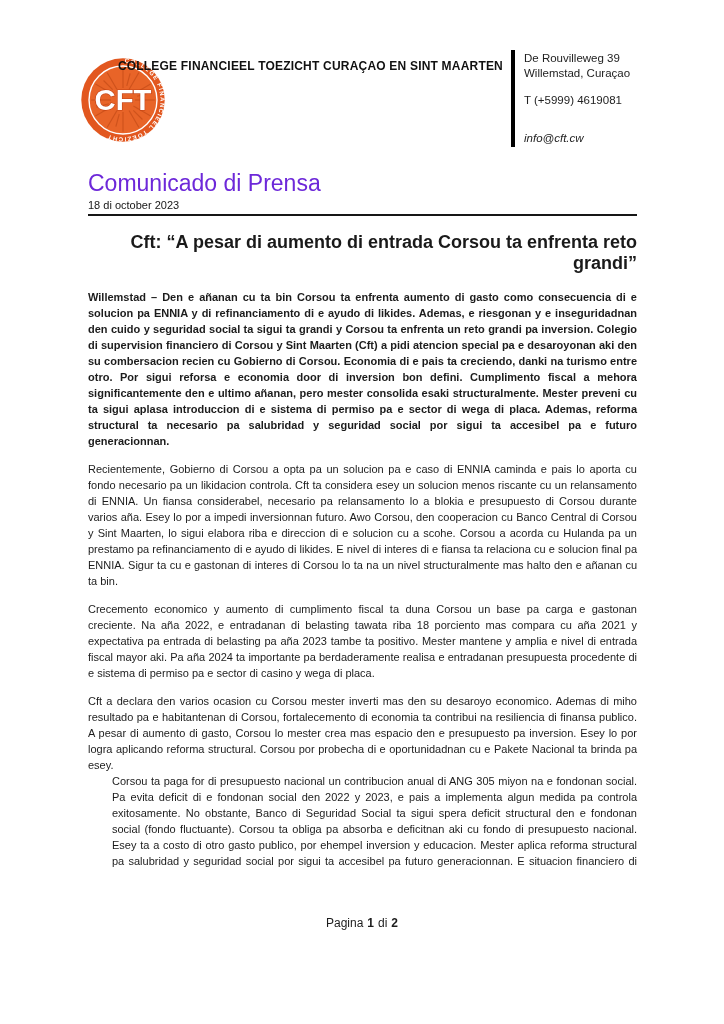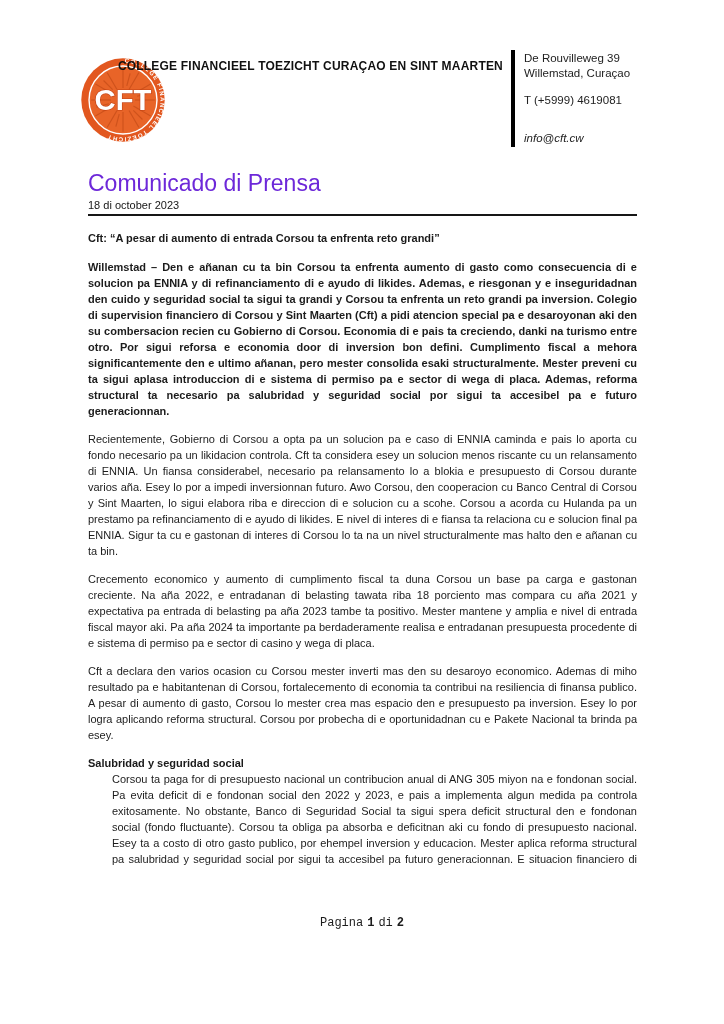--- a/index.html
+++ b/index.html
@@ -26,36 +26,36 @@
     font-size: 11.5px; line-height: 14.5px; color: #222;
   }
   .contact .phone { margin-top: 13px; }
   .contact .email { margin-top: 23px; font-style: italic; }
 
   
   .content { position: absolute; left: 88px; top: 170px; width: 549px; }
   .doc-title { font-size: 23px; font-weight: 400; margin: 0; color: #6d28d9; }
   .doc-date  { font-size: 11px; margin-top: 2px; color: #161616; }
   .rule { border: 0; border-top: 2px solid #161616; margin: 3px 0 0 0; }
-  .headline { font-size: 11px; font-weight: bold; margin: 16px 0 0 0; }
+  .headline { font-size: 18px; font-weight: bold; margin: 16px 0 0 0; text-align: right; }
 
   p.body {
     font-size: 11px; line-height: 16px;
     text-align: justify; margin: 12px 0 0 0; color: #1c1c1c;
   }
   p.lead { font-weight: bold; margin-top: 15px; }
   h3.section { font-size: 11px; line-height: 16px; margin: 12px 0 0 0; font-weight: bold; }
   p.section-body { margin-top: 0; margin-left: 24px; }
   p.cut { text-align-last: justify; }
 
   
   .footer {
     position: absolute; left: 0; top: 916px; width: 100%;
     display: flex; justify-content: center; gap: 4px;
-    font-size: 12px; color: #1c1c1c; font-family: Liberation Mono, monospace;
+    font-size: 12px; color: #1c1c1c;
   }
   .footer .b { font-weight: bold; }
 </style>
 </head>
 <body>
 
 <div class="page">
 
   <svg class="logo" viewBox="0 0 100 100" xmlns="http://www.w3.org/2000/svg" aria-hidden="true">
     <circle cx="50" cy="50" r="48.5" fill="#e2571f"></circle>
@@ -106,21 +106,20 @@
     <hr class="rule">
 
     <h2 class="headline">Cft: “A pesar di aumento di entrada Corsou ta enfrenta reto grandi”</h2>
 
     <p class="body lead">Willemstad – Den e añanan cu ta bin Corsou ta enfrenta aumento di gasto como consecuencia di e solucion pa ENNIA y di refinanciamento di e ayudo di likides. Ademas, e riesgonan y e inseguridadnan den cuido y seguridad social ta sigui ta grandi y Corsou ta enfrenta un reto grandi pa inversion. Colegio di supervision financiero di Corsou y Sint Maarten (Cft) a pidi atencion special pa e desaroyonan aki den su combersacion recien cu Gobierno di Corsou. Economia di e pais ta creciendo, danki na turismo entre otro. Por sigui reforsa e economia door di inversion bon defini. Cumplimento fiscal a mehora significantemente den e ultimo añanan, pero mester consolida esaki structuralmente. Mester preveni cu ta sigui aplasa introduccion di e sistema di permiso pa e sector di wega di placa. Ademas, reforma structural ta necesario pa salubridad y seguridad social por sigui ta accesibel pa e futuro generacionnan.</p>
 
     <p class="body">Recientemente, Gobierno di Corsou a opta pa un solucion pa e caso di ENNIA caminda e pais lo aporta cu fondo necesario pa un likidacion controla. Cft ta considera esey un solucion menos riscante cu un relansamento di ENNIA. Un fiansa considerabel, necesario pa relansamento lo a blokia e presupuesto di Corsou durante varios aña. Esey lo por a impedi inversionnan futuro. Awo Corsou, den cooperacion cu Banco Central di Corsou y Sint Maarten, lo sigui elabora riba e direccion di e solucion cu a scohe. Corsou a acorda cu Hulanda pa un prestamo pa refinanciamento di e ayudo di likides. E nivel di interes di e fiansa ta relaciona cu e solucion final pa ENNIA. Sigur ta cu e gastonan di interes di Corsou lo ta na un nivel structuralmente mas halto den e añanan cu ta bin.</p>
     <p class="body">Crecemento economico y aumento di cumplimento fiscal ta duna Corsou un base pa carga e gastonan creciente. Na aña 2022, e entradanan di belasting tawata riba 18 porciento mas compara cu aña 2021 y expectativa pa entrada di belasting pa aña 2023 tambe ta positivo. Mester mantene y amplia e nivel di entrada fiscal mayor aki. Pa aña 2024 ta importante pa berdaderamente realisa e entradanan presupuesta procedente di e sistema di permiso pa e sector di casino y wega di placa.</p>
     <p class="body">Cft a declara den varios ocasion cu Corsou mester inverti mas den su desaroyo economico. Ademas di miho resultado pa e habitantenan di Corsou, fortalecemento di economia ta contribui na resiliencia di finansa publico. A pesar di aumento di gasto, Corsou lo mester crea mas espacio den e presupuesto pa inversion. Esey lo por logra aplicando reforma structural. Corsou por probecha di e oportunidadnan cu e Pakete Nacional ta brinda pa esey.</p>
 
-    <h3 class="section">Salubridad y seguridad social</h3>
     <p class="body section-body cut">Corsou ta paga for di presupuesto nacional un contribucion anual di ANG 305 miyon na e fondonan social. Pa evita deficit di e fondonan social den 2022 y 2023, e pais a implementa algun medida pa controla exitosamente. No obstante, Banco di Seguridad Social ta sigui spera deficit structural den e fondonan social (fondo fluctuante). Corsou ta obliga pa absorba e deficitnan aki cu fondo di presupuesto nacional. Esey ta a costo di otro gasto publico, por ehempel inversion y educacion. Mester aplica reforma structural pa salubridad y seguridad social por sigui ta accesibel pa futuro generacionnan. E situacion financiero di</p>
   </div>
 
   <div class="footer">
     <span>Pagina</span>
     <span class="b">1</span>
     <span>di</span>
     <span class="b">2</span>
   </div>
 

